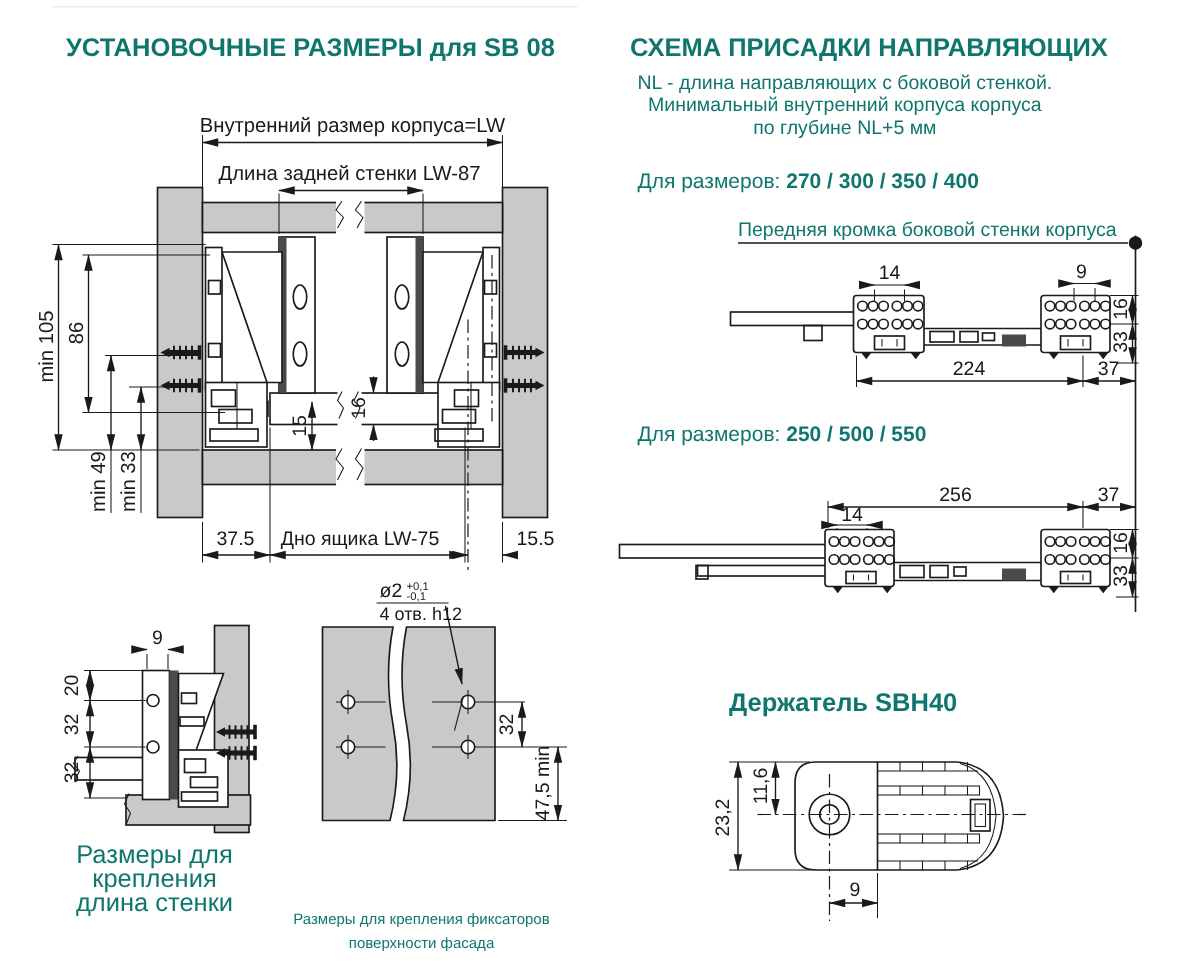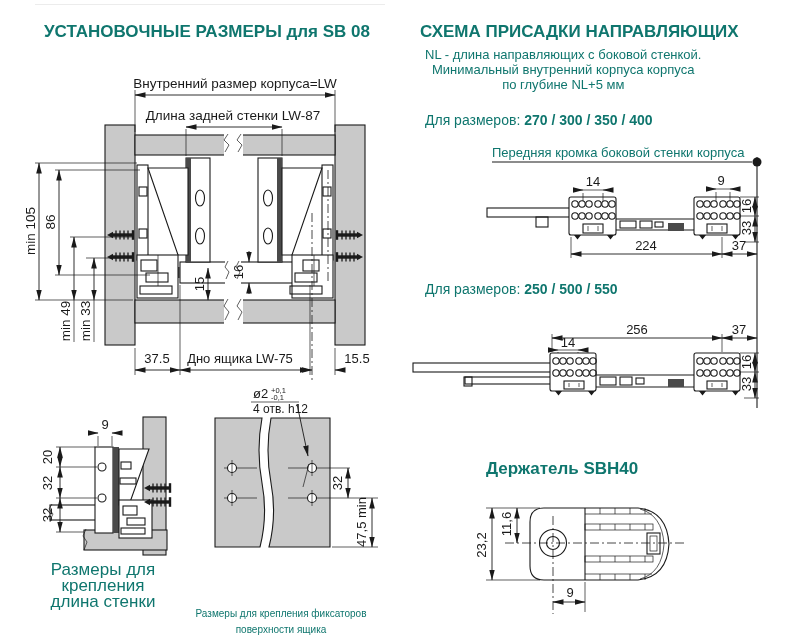--- a/index.html
+++ b/index.html
@@ -494,16 +494,16 @@
 
   <div class="t title" style="left:486px;top:459px;width:240px;text-align:left;">Держатель SBH40</div>
 
   <div class="t cap" style="left:22px;top:562px;width:162px;">
     <div>Размеры  для крепления</div>
     <div>длина стенки</div>
   </div>
 
   <div class="t cap" style="left:181px;top:562px;width:200px;font-size:10px;margin-top:44px;">
     <div>Размеры для крепления фиксаторов</div>
-    <div>поверхности ящика</div>
+    <div>поверхности фасада</div>
   </div>
 
 </div>
 
 </body></html>

